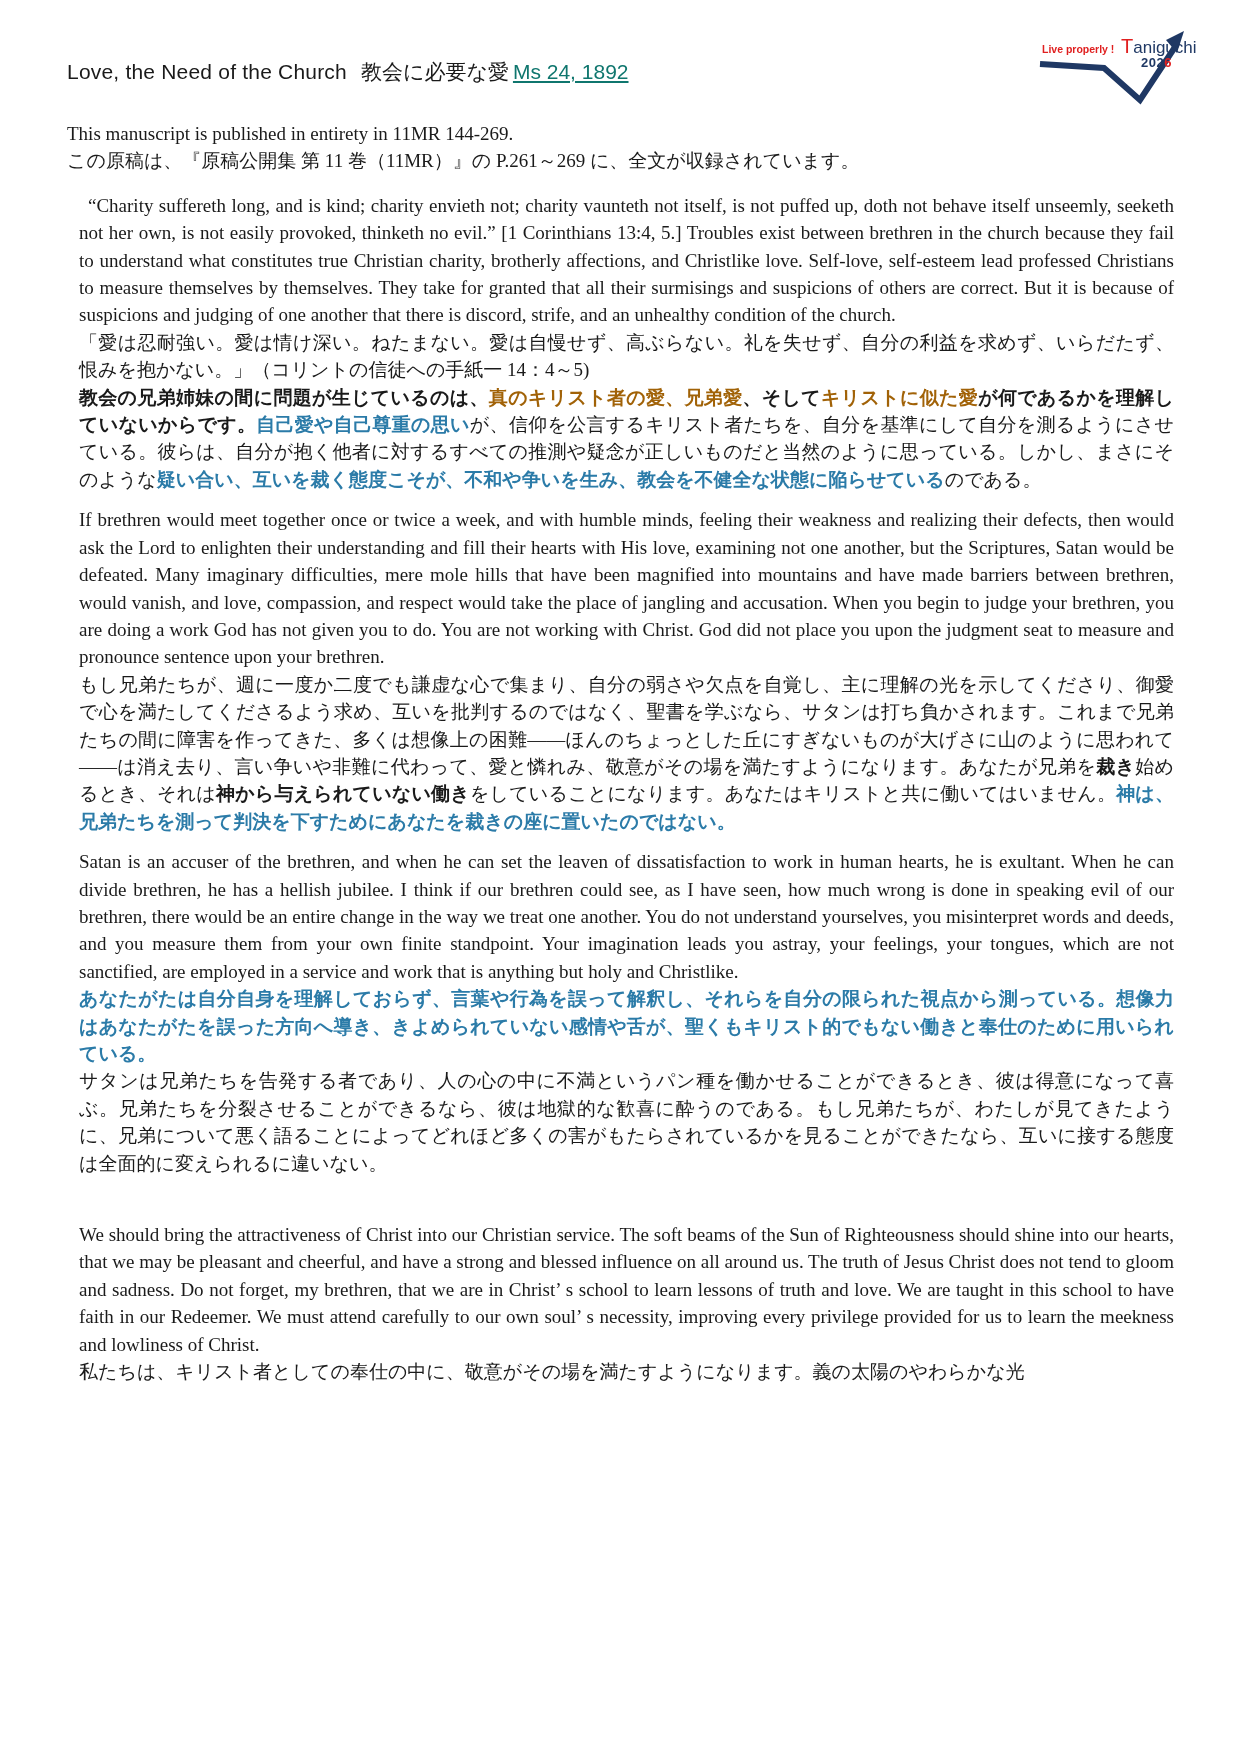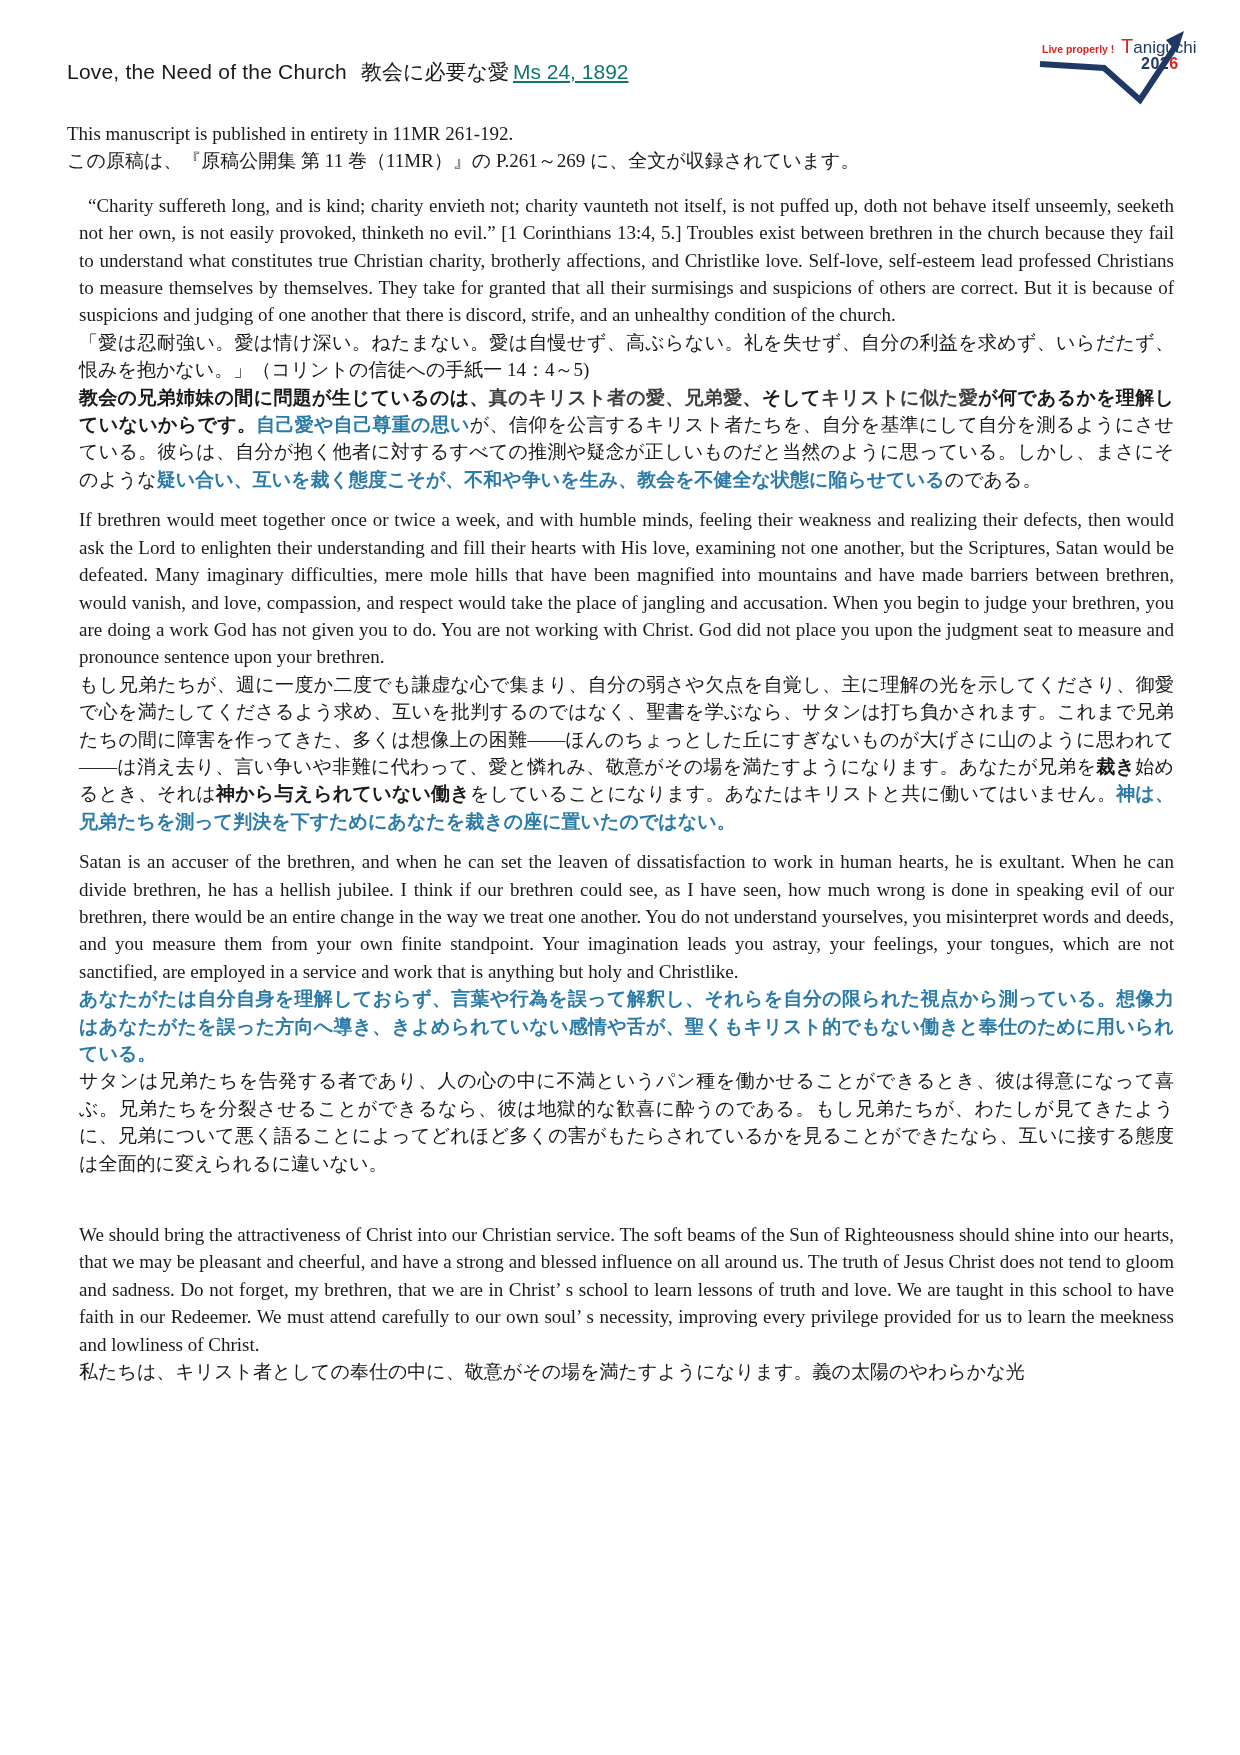--- a/index.html
+++ b/index.html
@@ -23,33 +23,33 @@
   .title-en{letter-spacing:.2px;}
   .title-jp{margin-left:14px;}
   .ms-link{margin-left:4px;color:#0f766e;text-decoration:underline;cursor:pointer;}
   
   .logo{position:absolute;top:28px;right:50px;width:152px;height:82px;
         font-family:"Liberation Sans","DejaVu Sans",sans-serif;}
   .logo svg{position:absolute;left:0;top:0;}
   .logo .tagline{position:absolute;left:4px;top:15px;font-size:10.5px;font-weight:bold;color:#E02020;white-space:nowrap;}
   .logo .brand{position:absolute;left:83px;top:7px;font-size:17px;color:#1F3864;white-space:nowrap;}
   .logo .brand .initial{color:#E02020;font-size:20px;}
-  .logo .year{position:absolute;left:103px;top:27px;font-size:16px;font-weight:bold;color:#1F3864;letter-spacing:.5px;}
+  .logo .year{position:absolute;left:103px;top:27px;font-size:13px;font-weight:bold;color:#1F3864;letter-spacing:.5px;}
   .logo .year .suffix{color:#E02020;}
   
   .intro{margin-top:34px;font-size:19px;line-height:27.4px;}
   
   .doc-body{margin-top:17px;font-size:19px;line-height:27.4px;margin-left:12px;}
   .block{text-align:justify;}
   .group{margin-bottom:13px;}
   .gap-before{margin-top:44px;}
   .q-indent{text-indent:9px;}
   .run-en,.run-jp{color:#1a1a1a;}
   .run-b{font-weight:bold;color:#1a1a1a;}
-  .run-rb{font-weight:bold;color:#404040;}
+  .run-rb{font-weight:bold;color:#a16207;}
   .run-bb{font-weight:bold;color:#2B7BA8;}
 </style>
 </head>
 <body>
 
 <div class="page">
 
   <div class="logo">
     <svg width="152" height="82" viewBox="0 0 152 82">
       <polyline points="2,36 66,40 102,72 139,16" fill="none" stroke="#1F3864" stroke-width="6"></polyline>
@@ -60,21 +60,21 @@
     <span class="year"><span>202</span><span class="suffix">6</span></span>
   </div>
 
   <div class="title-row">
     <span class="title-en">Love, the Need of the Church</span>
     <span class="title-jp">教会に必要な愛</span>
     <a class="ms-link">Ms 24, 1892</a>
   </div>
 
   <div class="intro">
-    <div class="block">This manuscript is published in entirety in 11MR 261-192.</div>
+    <div class="block">This manuscript is published in entirety in 11MR 144-269.</div>
     <div class="block">この原稿は、『原稿公開集 第 11 巻（11MR）』の P.261～269 に、全文が収録されています。</div>
   </div>
 
   <div class="doc-body">
       <div class="group">
         <div class="block q-indent"><span class="run-en">“Charity suffereth long, and is kind; charity envieth not; charity vaunteth not itself, is not puffed up, doth not behave itself unseemly, seeketh not her own, is not easily provoked, thinketh no evil.”  [1 Corinthians 13:4, 5.] Troubles exist between brethren in the church because they fail to understand what constitutes true Christian charity, brotherly affections, and Christlike love. Self-love, self-esteem lead professed Christians to measure themselves by themselves. They take for granted that all their surmisings and suspicions of others are correct. But it is because of suspicions and judging of one another that there is discord, strife, and an unhealthy condition of the church.</span></div>
         <div class="block"><span class="run-jp">「愛は忍耐強い。愛は情け深い。ねたまない。愛は自慢せず、高ぶらない。礼を失せず、自分の利益を求めず、いらだたず、恨みを抱かない。」（コリントの信徒への手紙一 14：4～5)</span></div>
         <div class="block"><span class="run-b">教会の兄弟姉妹の間に問題が生じているのは、</span><span class="run-rb">真のキリスト者の愛、兄弟愛</span><span class="run-b">、そして</span><span class="run-rb">キリストに似た愛</span><span class="run-b">が何であるかを理解していないからです。</span><span class="run-bb">自己愛や自己尊重の思い</span><span class="run-jp">が、信仰を公言するキリスト者たちを、自分を基準にして自分を測るようにさせている。彼らは、自分が抱く他者に対するすべての推測や疑念が正しいものだと当然のように思っている。しかし、まさにそのような</span><span class="run-bb">疑い合い、互いを裁く態度こそが、不和や争いを生み、教会を不健全な状態に陥らせている</span><span class="run-jp">のである。</span></div>
       </div>
       <div class="group">

